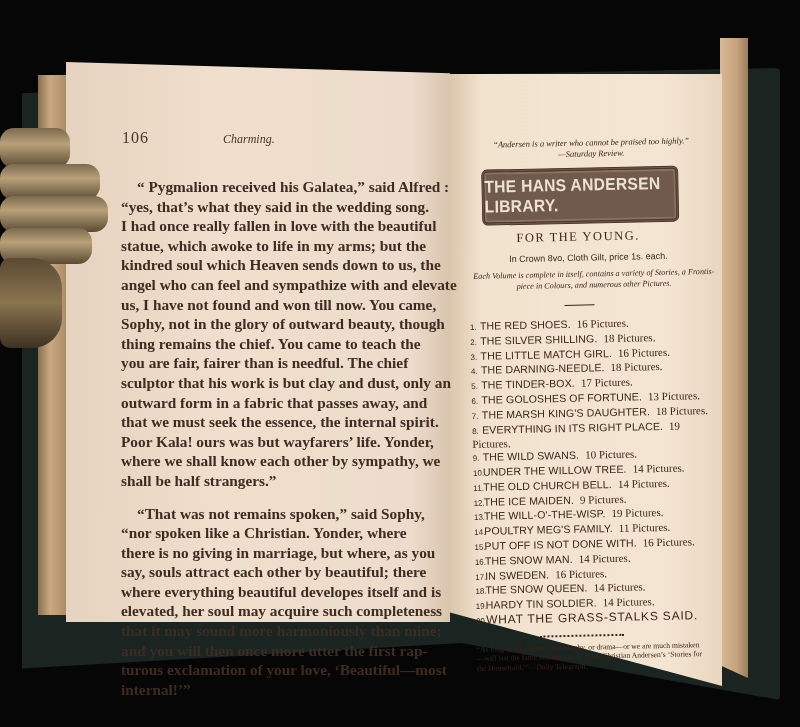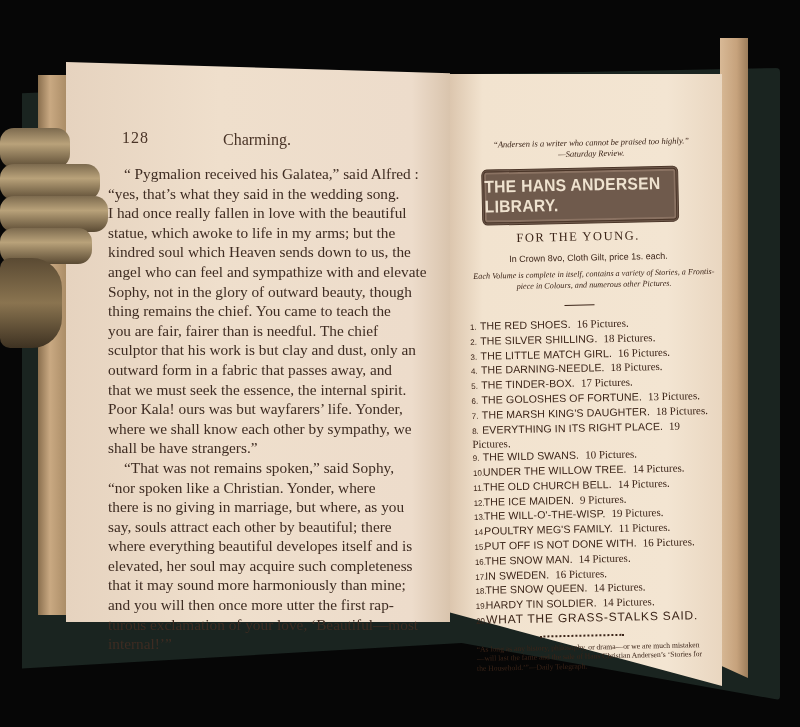--- a/index.html
+++ b/index.html
@@ -11,22 +11,22 @@
                  clip-path: polygon(0 0,100% 0,100% 100%,0 98%); }
   .page-left { position:absolute; left:66px; top:62px; width:384px; height:560px;
                background:linear-gradient(90deg,#e6d3bf 0%,#efdfcc 40%,#eddccb 90%,#d9c4ad 100%);
                clip-path: polygon(0 0,100% 2%,100% 100%,0 100%); }
   .page-right { position:absolute; left:450px; top:74px; width:272px; height:612px;
                 background:linear-gradient(90deg,#dcc6ae 0%,#f2e3cf 12%,#f3e5d2 80%,#e9d6c0 100%);
                 clip-path: polygon(0 0,100% -4%,100% 100%,0 88%); }
   .left-text { position:absolute; left:108px; top:128px; width:322px; color:#3e2c22; font-size:15.3px; line-height:19.6px; }
   .running-head { position:relative; height:36px; }
   .page-num { position:absolute; left:14px; top:0; font-size:16px; letter-spacing:1px; color:#4a3427; }
-  .page-title { position:absolute; left:115px; top:2px; font-size:16px; color:#4a3427; }
-  .para { text-align:justify; margin:0; text-indent:16px; }
+  .page-title { position:absolute; left:115px; top:2px; font-style:italic; font-size:12px; color:#4a3427; }
+  .para { text-align:justify; margin:13px; text-indent:16px;font-weight:bold; }
   .line { display:block; white-space:nowrap; }
   .right { position:absolute; left:466px; top:140px; width:250px; color:#3b2418; transform:rotate(-1.2deg); transform-origin:left top; }
   .quote { font-style:italic; font-size:8.5px; text-align:center; line-height:11px; }
   .banner { margin:8px 0 0 6px; width:208px; height:50px; background:#6f5a4c; border:3px double #4a3528; border-radius:6px;
             display:flex; align-items:center; justify-content:center; color:#efe2cf; font-family:"Liberation Sans Narrow","Liberation Sans",sans-serif;
             font-size:17px; letter-spacing:0.3px; font-weight:bold; transform:scaleX(0.92); box-shadow: 0 0 0 2px #8a7262 inset; }
   .for-young { text-align:center; font-size:12.5px; letter-spacing:1.5px; margin-top:6px; width:220px; }
   .crown { font-family:"Liberation Sans", sans-serif; font-size:9px; text-align:center; margin-top:8px; width:240px; }
   .each { font-style:italic; font-size:8.2px; line-height:11px; margin-top:6px; text-align:center; width:250px; }
   .rule { width:30px; margin:14px 0 0 95px; border-top:1px solid #3b2418; }
@@ -45,39 +45,40 @@
 <body>
 
 <div class="cover"></div>
 <div class="edges-left"></div>
 <div class="edges-right"></div>
 <div class="page-left"></div>
 <div class="page-right"></div>
 
 <div class="left-text">
   <div class="running-head">
-    <span class="page-num">128</span>
+    <span class="page-num">106</span>
     <span class="page-title">Charming.</span>
   </div>
   <p class="para">
     <span class="line">“ Pygmalion received his Galatea,” said Alfred :</span>
     <span class="line" style="margin-left:-16px">“yes, that’s what they said in the wedding song.</span>
     <span class="line" style="margin-left:-16px">I had once really fallen in love with the beautiful</span>
     <span class="line" style="margin-left:-16px">statue, which awoke to life in my arms; but the</span>
     <span class="line" style="margin-left:-16px">kindred soul which Heaven sends down to us, the</span>
     <span class="line" style="margin-left:-16px">angel who can feel and sympathize with and elevate</span>
+    <span class="line" style="margin-left:-16px">us, I have not found and won till now.  You came,</span>
     <span class="line" style="margin-left:-16px">Sophy, not in the glory of outward beauty, though</span>
     <span class="line" style="margin-left:-16px">thing remains the chief.  You came to teach the</span>
     <span class="line" style="margin-left:-16px">you are fair, fairer than is needful.  The chief</span>
     <span class="line" style="margin-left:-16px">sculptor that his work is but clay and dust, only an</span>
     <span class="line" style="margin-left:-16px">outward form in a fabric that passes away, and</span>
     <span class="line" style="margin-left:-16px">that we must seek the essence, the internal spirit.</span>
     <span class="line" style="margin-left:-16px">Poor Kala! ours was but wayfarers’ life.  Yonder,</span>
     <span class="line" style="margin-left:-16px">where we shall know each other by sympathy, we</span>
-    <span class="line" style="margin-left:-16px">shall be have strangers.”</span>
+    <span class="line" style="margin-left:-16px">shall be half strangers.”</span>
   </p>
   <p class="para">
     <span class="line">“That was not remains spoken,” said Sophy,</span>
     <span class="line" style="margin-left:-16px">“nor spoken like a Christian.  Yonder, where</span>
     <span class="line" style="margin-left:-16px">there is no giving in marriage, but where, as you</span>
     <span class="line" style="margin-left:-16px">say, souls attract each other by beautiful; there</span>
     <span class="line" style="margin-left:-16px">where everything beautiful developes itself and is</span>
     <span class="line" style="margin-left:-16px">elevated, her soul may acquire such completeness</span>
     <span class="line" style="margin-left:-16px">that it may sound more harmoniously than mine;</span>
     <span class="line" style="margin-left:-16px">and you will then once more utter the first rap-</span>

